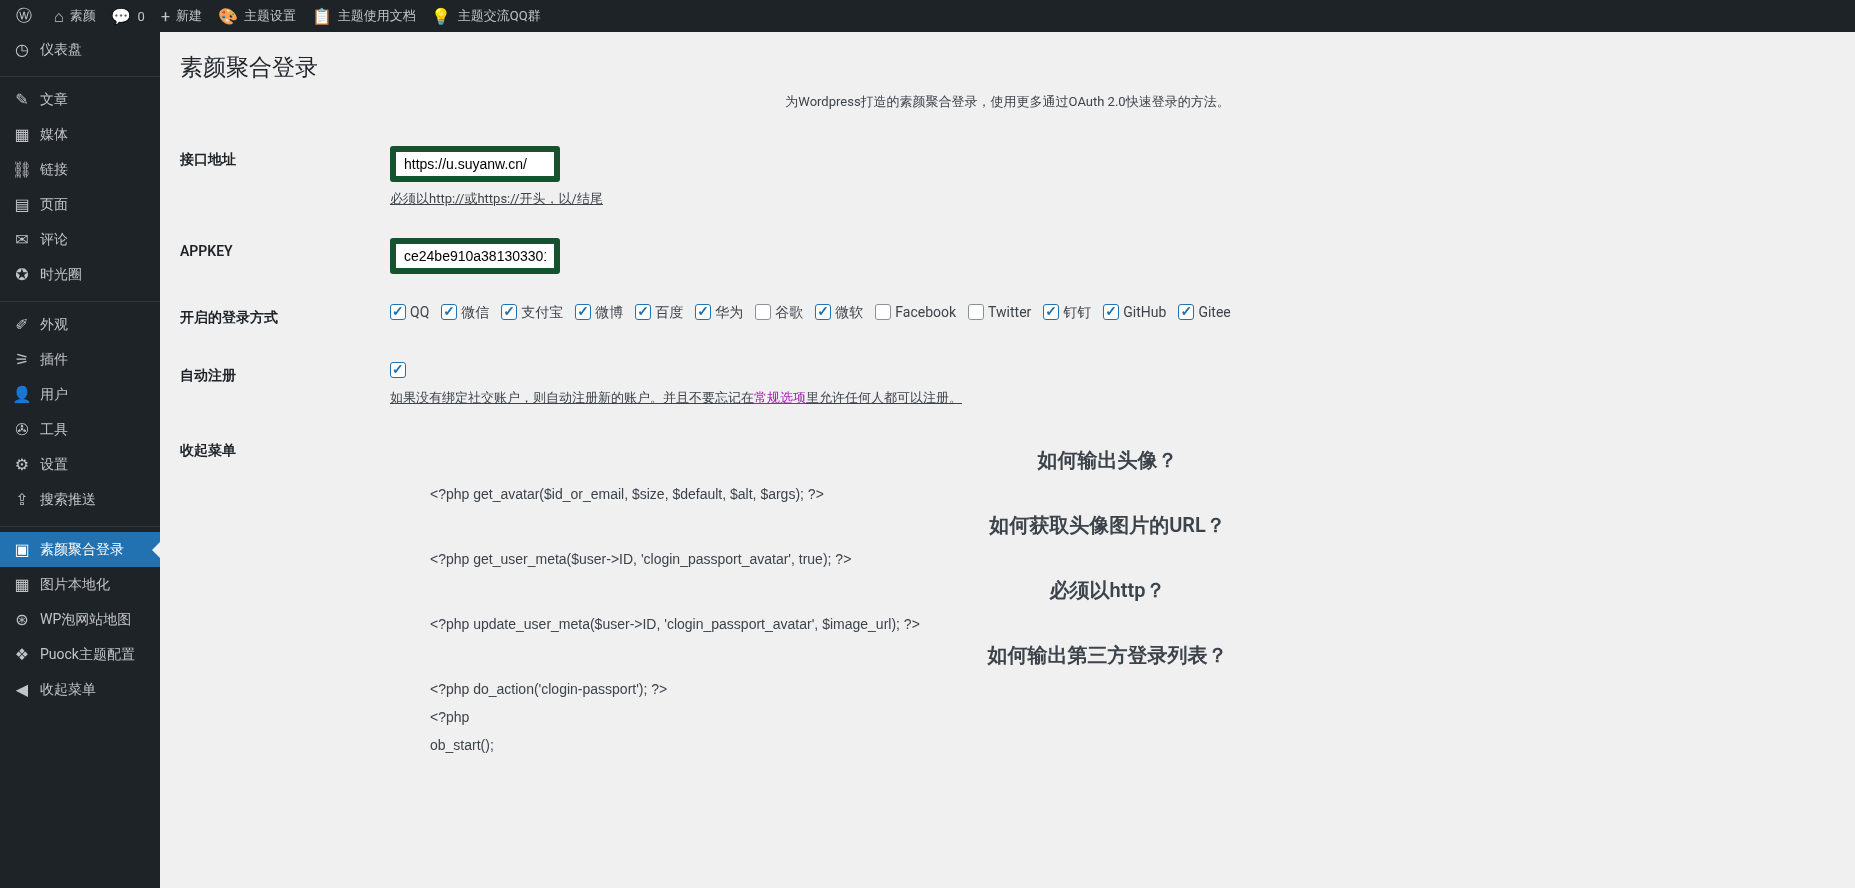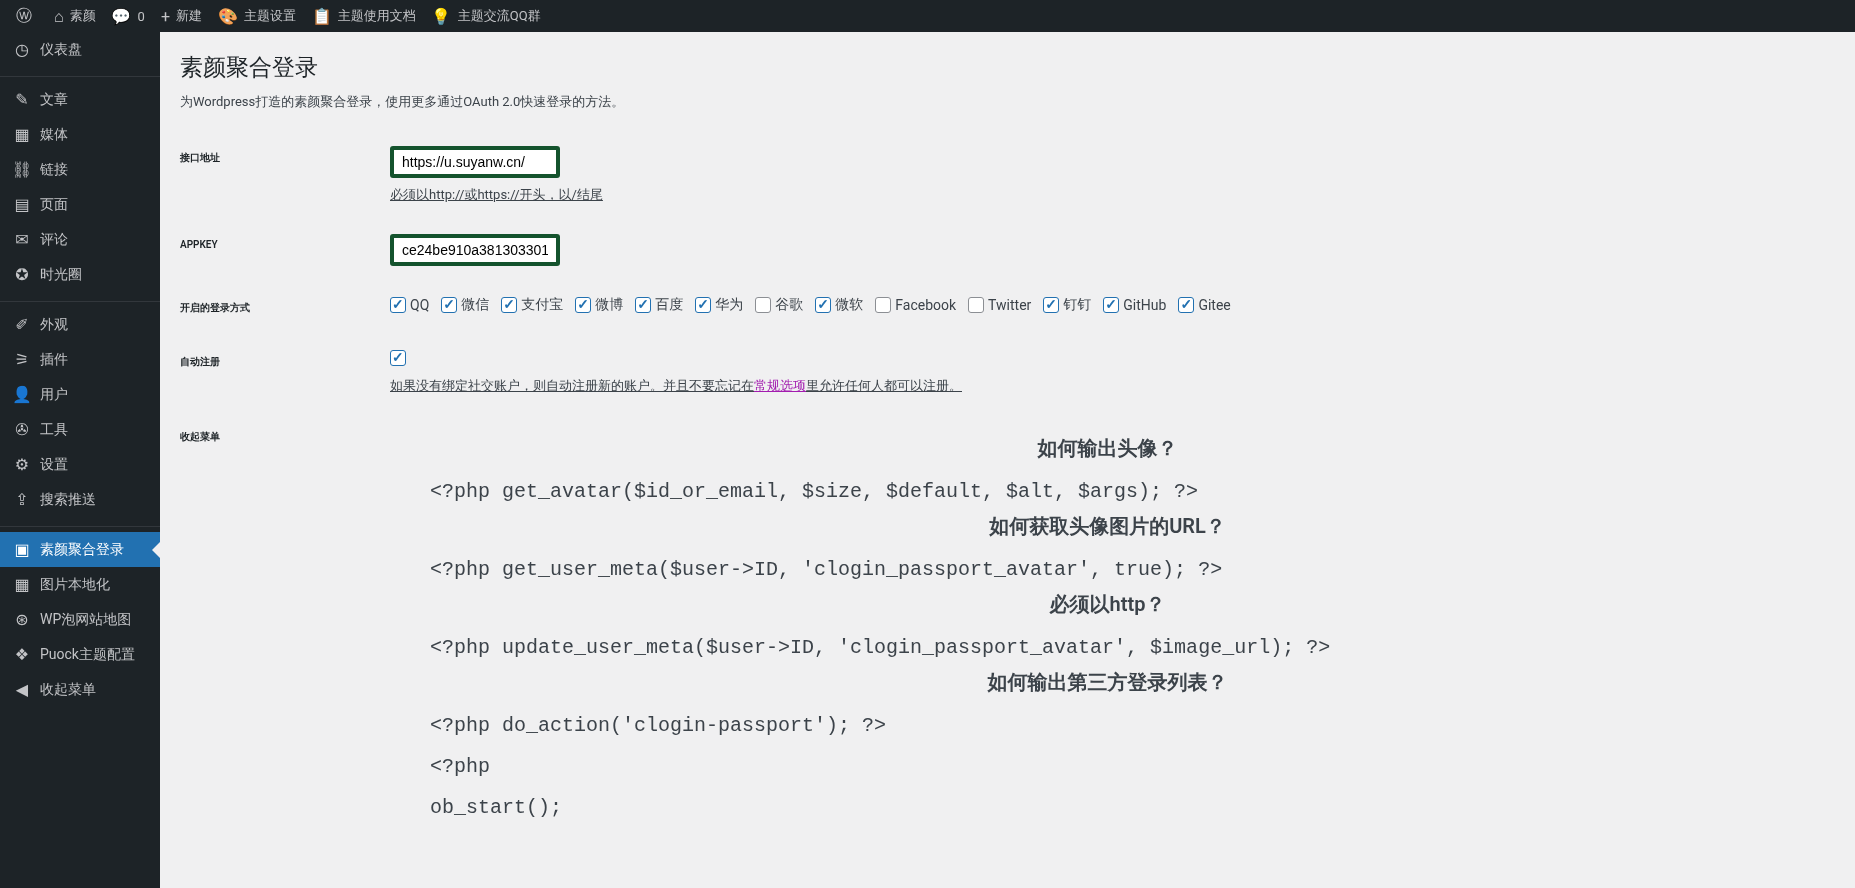--- a/index.html
+++ b/index.html
@@ -14,40 +14,40 @@
 #sidebar { position: fixed; top: 32px; left: 0; width: 160px; bottom: 0; background: #1d2327; color: #c3c4c7; overflow-y: auto; }
 #sidebar .menu-item { display: flex; align-items: center; padding: 8px 12px; color: #c3c4c7; font-size: 14px; cursor: pointer; position: relative; }
 #sidebar .menu-item.current { background: #2271b1; color: #fff; }
 #sidebar .menu-item.current::after { content: ""; position: absolute; right: 0; top: 50%; transform: translateY(-50%); border: 8px solid transparent; border-right-color: #f0f0f1; }
 #sidebar .menu-sep { height: 5px; margin: 5px 0; border-bottom: 1px solid #32373c; }
 #sidebar .menu-icon { width: 20px; margin-right: 8px; text-align: center; font-size: 16px; display: inline-flex; align-items: center; justify-content: center; }
 
 
 #main { margin-left: 160px; margin-top: 32px; padding: 20px; }
 #main h1 { font-size: 23px; font-weight: 400; color: #1d2327; margin-bottom: 10px; }
-#main .subtitle { font-size: 13px; margin-bottom: 20px; color: #3c434a; }
+#main .subtitle { font-size: 13px; margin-bottom: 20px; color: #3c434a; text-align: center; }
 
 .form-table { width: 100%; border-collapse: collapse; margin-top: 10px; }
-.form-table th { text-align: left; vertical-align: top; width: 200px; padding: 20px 10px 20px 0; font-weight: 600; color: #1d2327; font-size: 10px; }
+.form-table th { text-align: left; vertical-align: top; width: 200px; padding: 20px 10px 20px 0; font-weight: 600; color: #1d2327; font-size: 14px; }
 .form-table td { padding: 15px 10px; vertical-align: top; font-size: 14px; }
-.form-table input[type="text"] { padding: 4px 8px; border: 4px solid #14532d; border-radius: 3px; font-size: 14px; width: 170px; background: #fff; }
+.form-table input[type="text"] { padding: 4px 8px; border: 6px solid #14532d; border-radius: 3px; font-size: 14px; width: 170px; background: #fff; }
 .form-table p.desc { margin-top: 8px; color: #3c434a; font-size: 13px; text-decoration: underline; }
 
-.chk-group label { margin-right: 12px; display: inline-flex; align-items: center; font-size: 14px; }
+.chk-group label { margin-right: 12px; display: inline-flex; align-items: flex-start; font-size: 14px; }
 .chk-group input[type="checkbox"] { width: 16px; height: 16px; border: 1px solid #8c8f94; border-radius: 3px; margin-right: 4px; appearance: none; background: #fff; position: relative; cursor: pointer; }
 .chk-group input[type="checkbox"]:checked { background: #fff; border-color: #2271b1; }
 .chk-group input[type="checkbox"]:checked::after { content: "✓"; position: absolute; top: -2px; left: 1px; color: #2271b1; font-size: 14px; font-weight: bold; }
 .single-chk { width: 16px; height: 16px; border: 1px solid #8c8f94; border-radius: 3px; appearance: none; background: #fff; position: relative; cursor: pointer; }
 .single-chk:checked { border-color: #2271b1; }
 .single-chk:checked::after { content: "✓"; position: absolute; top: -2px; left: 1px; color: #2271b1; font-size: 14px; font-weight: bold; }
 
 a.link { color: #a21caf; text-decoration: underline; cursor: pointer; }
 
 .doc-section dt { font-weight: 600; margin-top: 10px; font-size: 20px; text-align: center; }
-.doc-section dd { margin-left: 40px; font-size: 20px; margin-top: 18px; font-family: Liberation Mono, monospace; }
+.doc-section dd { margin-left: 40px; font-size: 14px; margin-top: 12px; font-family: Liberation Sans, sans-serif; }
 </style>
 </head>
 <body>
 
 <div id="adminbar">
   <div class="ab-item">
       <span class="ab-icon">ⓦ</span>
     </div>
   <div class="ab-item">
       <span class="ab-icon">⌂</span>

